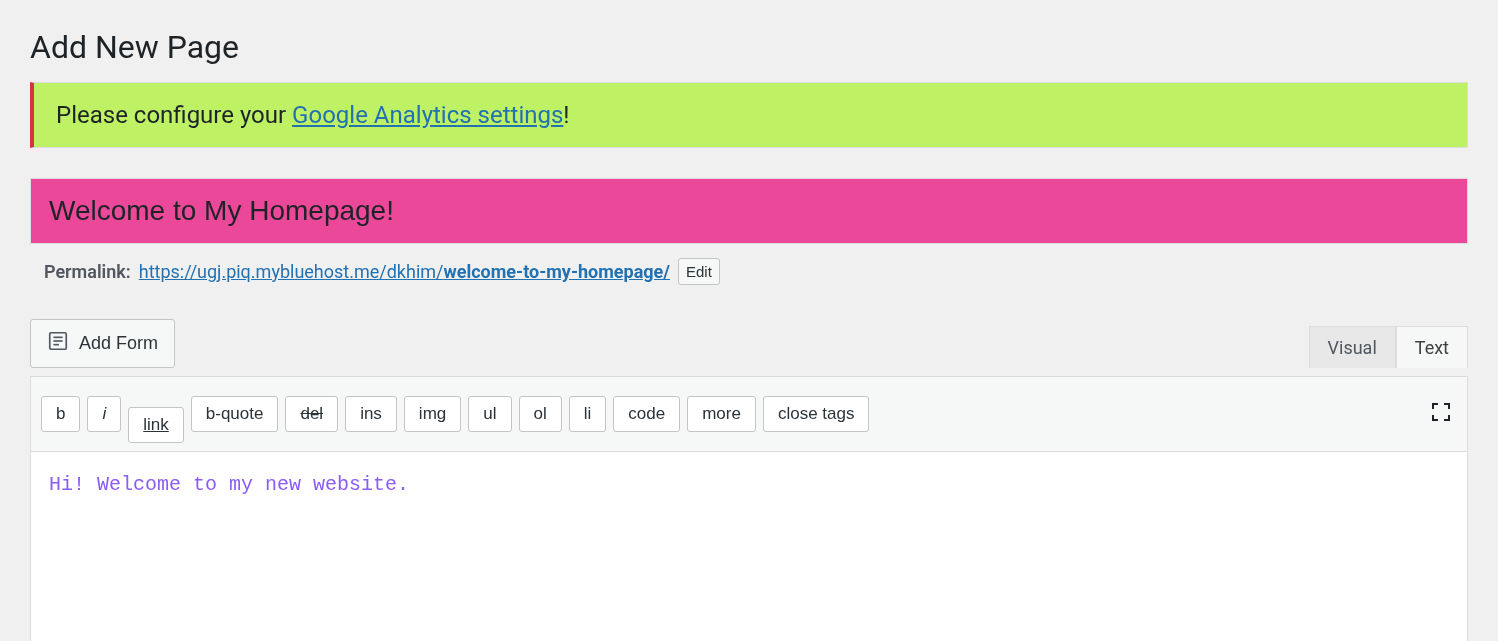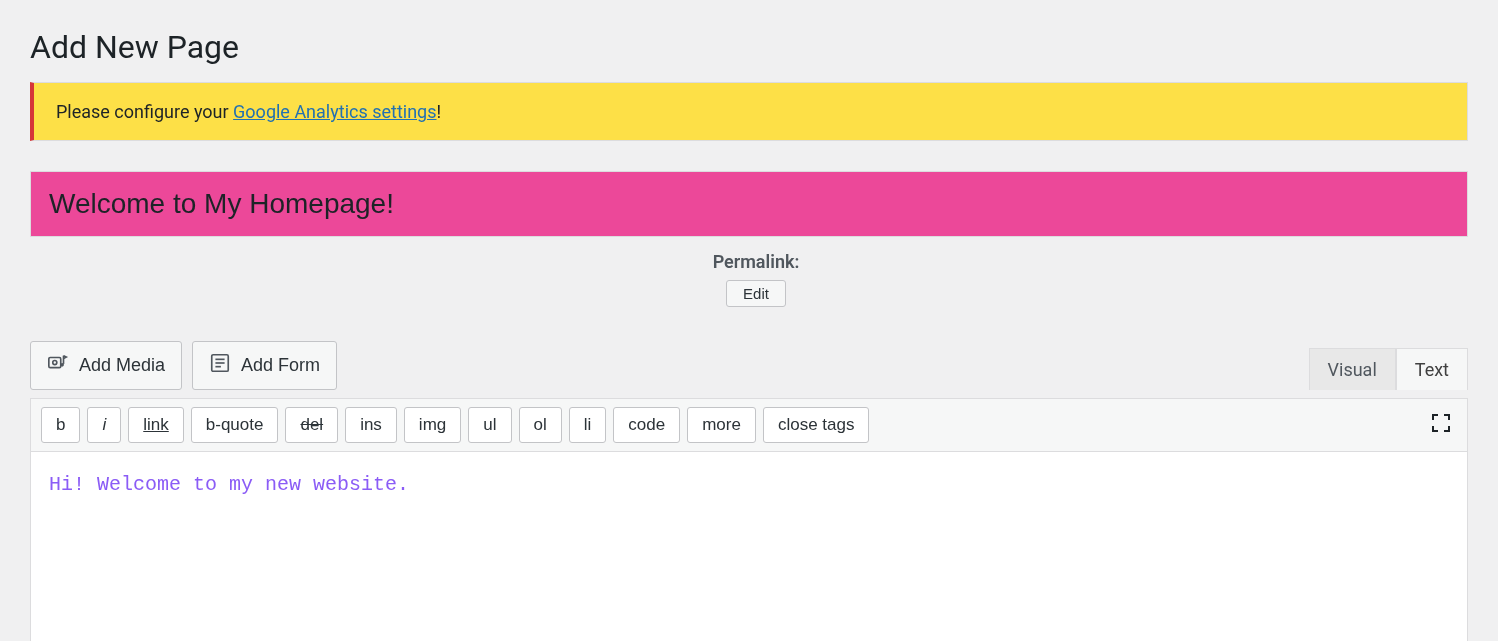--- a/index.html
+++ b/index.html
@@ -9,26 +9,26 @@
       color: #1d2327;
       padding: 0 30px;
     }
     .page-title {
       font-size: 32px;
       font-weight: 400;
       padding: 28px 0 12px 0;
       color: #1d2327;
     }
     .notice {
-      background: #fde047;
+      background: #bef264;
       border: 1px solid #dcdcde;
       border-left: 4px solid #d63638;
       padding: 18px 22px;
       margin: 4px 0 30px 0;
-      font-size: 18px;
+      font-size: 24px;
     }
     .notice a {
       color: #2271b1;
       text-decoration: underline;
     }
     .title-input {
       width: 100%;
       font-size: 28px;
       padding: 16px 18px;
       border: 1px solid #dcdcde;
@@ -37,31 +37,30 @@
       color: #1d2327;
     }
     .permalink-row {
       padding: 14px 0 0 14px;
       font-size: 18px;
       color: #50575e;
       display: flex;
       align-items: center;
       flex-wrap: wrap;
       gap: 8px;
-      flex-direction: column;
     }
     .permalink-label { font-weight: 600; }
     .permalink-url {
       color: #2271b1;
       text-decoration: underline;
     }
     .permalink-slug { font-weight: 700; }
     .edit-btn {
       font-size: 15px;
-      padding: 4px 16px;
+      padding: 4px 7px;
       border: 1px solid #c3c4c7;
       border-radius: 3px;
       background: #f6f7f7;
       cursor: pointer;
       color: #2c3338;
     }
     .media-row {
       display: flex;
       align-items: flex-end;
       gap: 10px;
@@ -119,21 +118,21 @@
       font-size: 17px;
       padding: 5px 14px;
       border: 1px solid #c3c4c7;
       border-radius: 3px;
       background: #fff;
       cursor: pointer;
       color: #2c3338;
       min-height: 36px;
     }
     .qt-btn.italic { font-style: italic; }
-    .qt-btn.link { text-decoration: underline; }
+    .qt-btn.link { text-decoration: underline; margin-top: 22px; }
     .qt-btn.del { text-decoration: line-through; }
     .fullscreen-icon {
       margin-left: auto;
       cursor: pointer;
       padding: 4px;
     }
     .fullscreen-icon svg { width: 24px; height: 24px; }
     .content-area {
       width: 100%;
       min-height: 200px;
@@ -155,36 +154,25 @@
 <h1 class="page-title">Add New Page</h1>
 
 <div class="notice">
   <span>Please configure your </span><a href="#">Google Analytics settings</a><span>!</span>
 </div>
 
 <input type="text" class="title-input" value="Welcome to My Homepage!" style="">
 
 <div class="permalink-row">
   <span class="permalink-label">Permalink:</span>
+  <a href="#" class="permalink-url"><span>https://ugj.piq.mybluehost.me/dkhim/</span><span class="permalink-slug">welcome-to-my-homepage/</span></a>
   <button class="edit-btn">Edit</button>
 </div>
 
 <div class="media-row">
-  <button class="media-btn">
-    <span>
-      <svg viewBox="0 0 24 24" fill="none" stroke="#50575e" stroke-width="1.8">
-        <rect x="2" y="6" width="13" height="11" rx="1.5"></rect>
-        <circle cx="8.5" cy="11.5" r="2.2"></circle>
-        <path d="M18 4 v9"></path>
-        <circle cx="16.5" cy="14" r="2" fill="#50575e" stroke="none"></circle>
-        <path d="M18 4 l3 1.5 l-3 1.5"></path>
-      </svg>
-    </span>
-    <span>Add Media</span>
-  </button>
   <button class="media-btn">
     <span>
       <svg viewBox="0 0 24 24" fill="none" stroke="#50575e" stroke-width="1.8">
         <rect x="3" y="3" width="18" height="18" rx="1.5"></rect>
         <line x1="7" y1="8" x2="17" y2="8"></line>
         <line x1="7" y1="12" x2="17" y2="12"></line>
         <line x1="7" y1="16" x2="13" y2="16"></line>
       </svg>
     </span>
     <span>Add Form</span>

